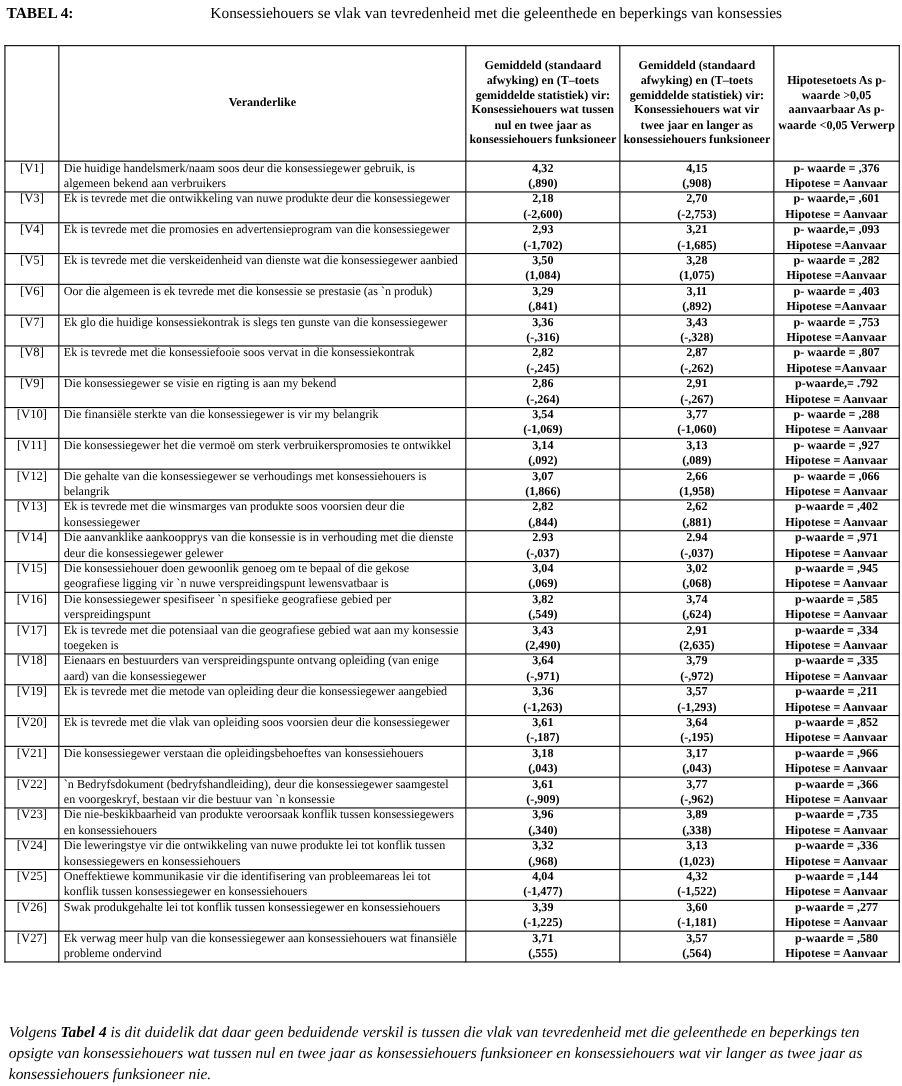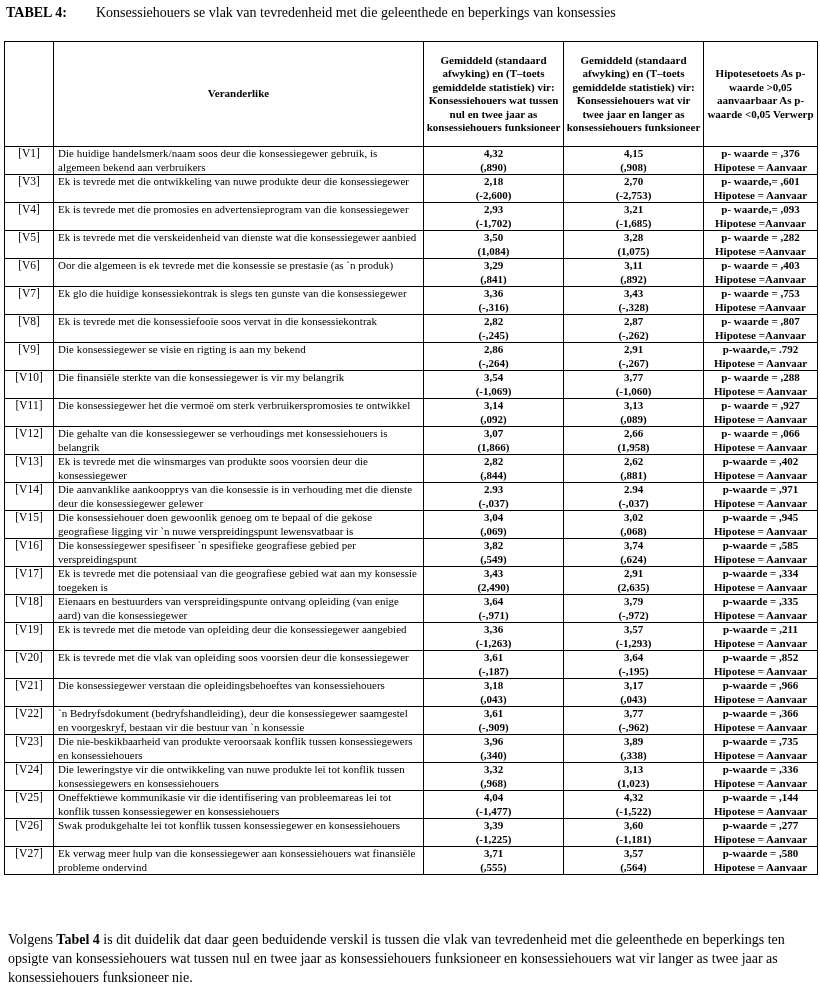--- a/index.html
+++ b/index.html
@@ -5,21 +5,21 @@
   html, body { margin: 0; padding: 0; background: #ffffff; }
   body {
     width: 820px; height: 987px; position: relative; overflow: hidden;
     font-family: "Liberation Serif", "DejaVu Serif", serif; color: #000;
   }
   .caption {
     position: absolute; left: 6px; top: 4px; width: 800px;
     font-size: 14px; line-height: 18px;
   }
   .caption .label { position: absolute; left: 0; top: 0; font-weight: bold; font-family: Liberation Serif, serif; }
-  .caption .title { position: absolute; left: 90px; top: 0; width: 600px; }
+  .caption .title { position: absolute; left: 105px; top: 0; width: 600px; text-align: right; }
   table.data {
     position: absolute; left: 4px; top: 41px; width: 813px;
     border-collapse: collapse; table-layout: fixed;
     font-size: 11px;
   }
   table.data td, table.data th {
     border: 1.5px solid #000; padding: 0 4px; vertical-align: top;
   }
   table.data th {
     font-family: "Liberation Serif", serif; font-weight: bold;
@@ -30,21 +30,21 @@
   col.c3 { width: 140px; } col.c4 { width: 140px; } col.c5 { width: 114px; }
   table.data tbody tr { height: 14px; }
   td.code { text-align: center; font-size: 11.5px; line-height: 13.5px; }
   td.desc { font-size: 11px; line-height: 13.5px; padding-left: 6px; }
   td.num, td.hyp {
     text-align: center; font-weight: bold; font-size: 11px; line-height: 13.5px;
   }
   .cell-line { display: block; white-space: nowrap; }
   .footer-text {
     position: absolute; left: 8px; top: 930px; width: 812px;
-    font-size: 14px; line-height: 19px;
+    font-size: 14px; line-height: 19px; font-style: italic;
   }
   .footer-text b { font-weight: bold; }
 </style>
 </head>
 <body>
 
 <div class="caption">
   <span class="label">TABEL 4:</span>
   <span class="title">Konsessiehouers se vlak van tevredenheid met die geleenthede en beperkings van konsessies</span>
 </div>

